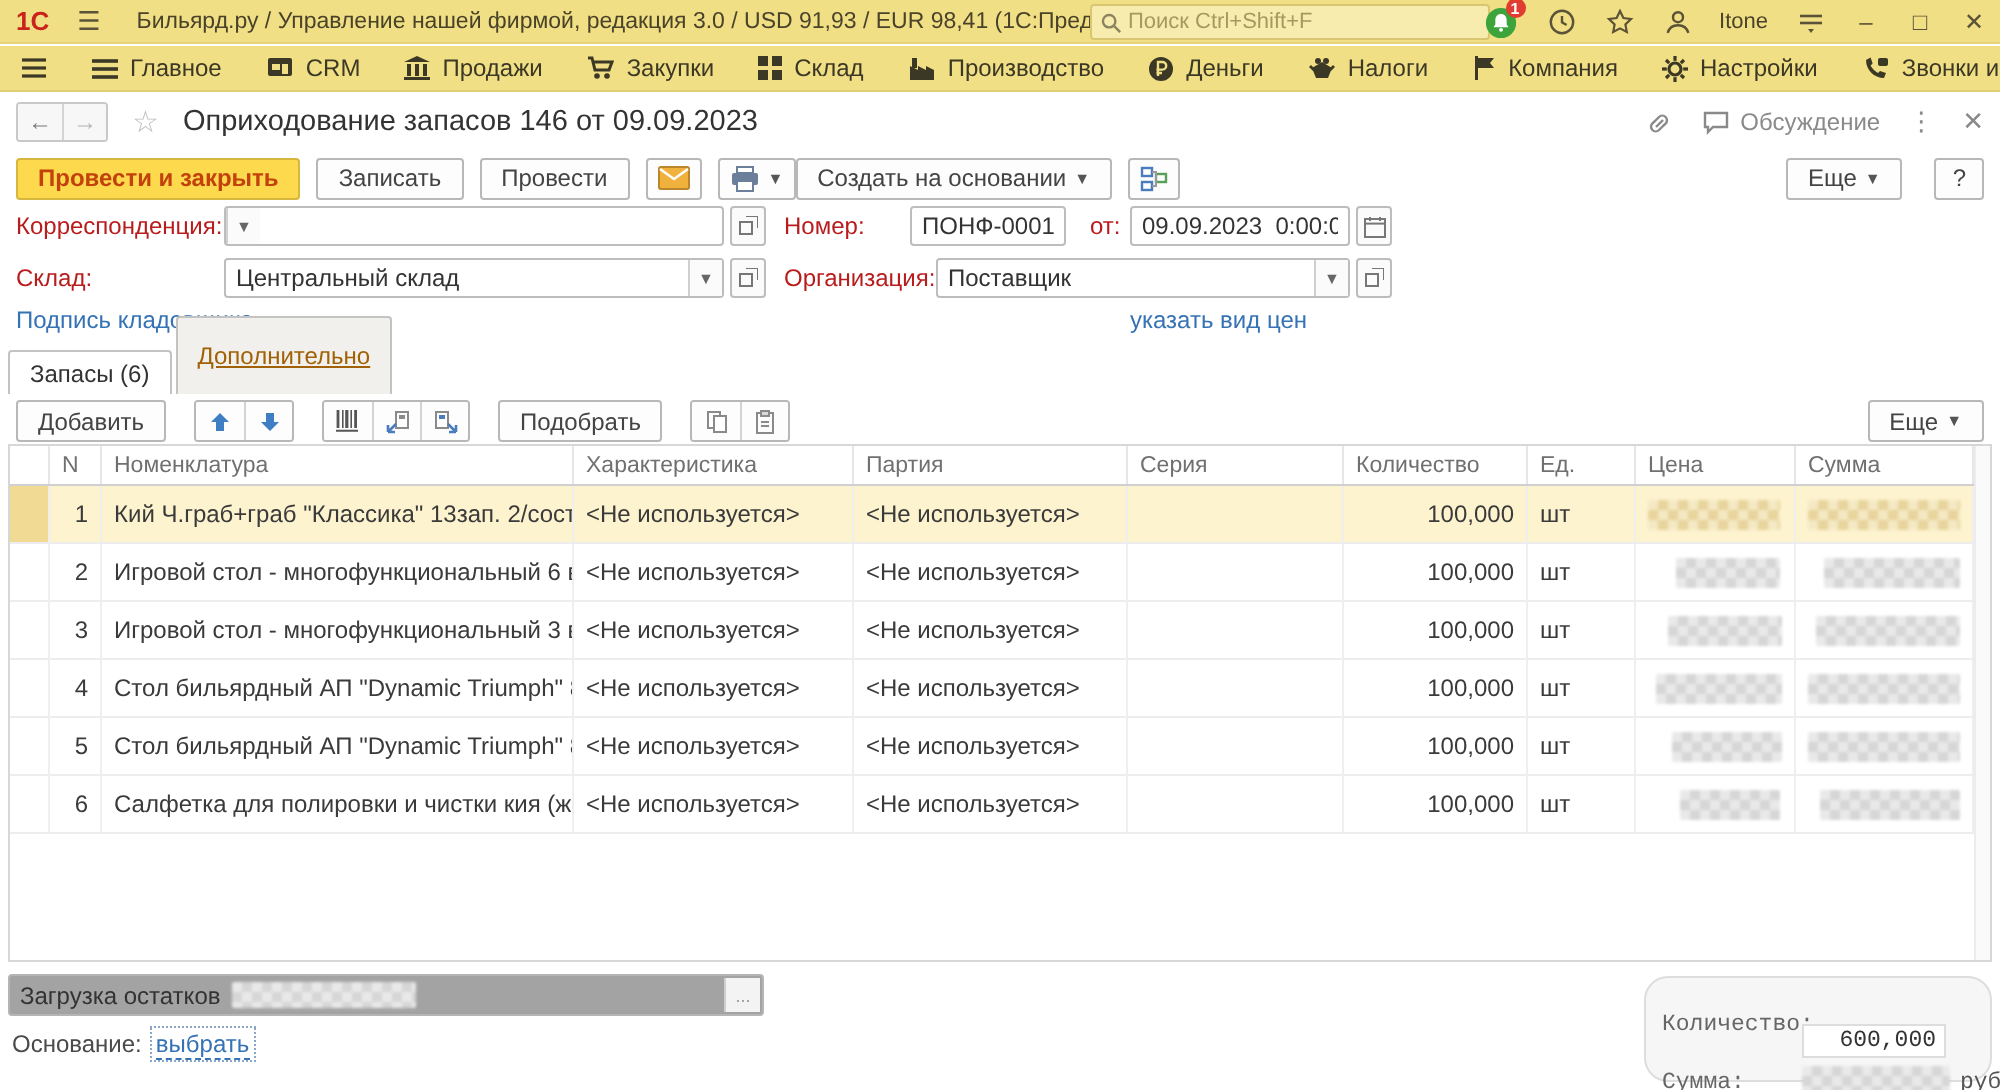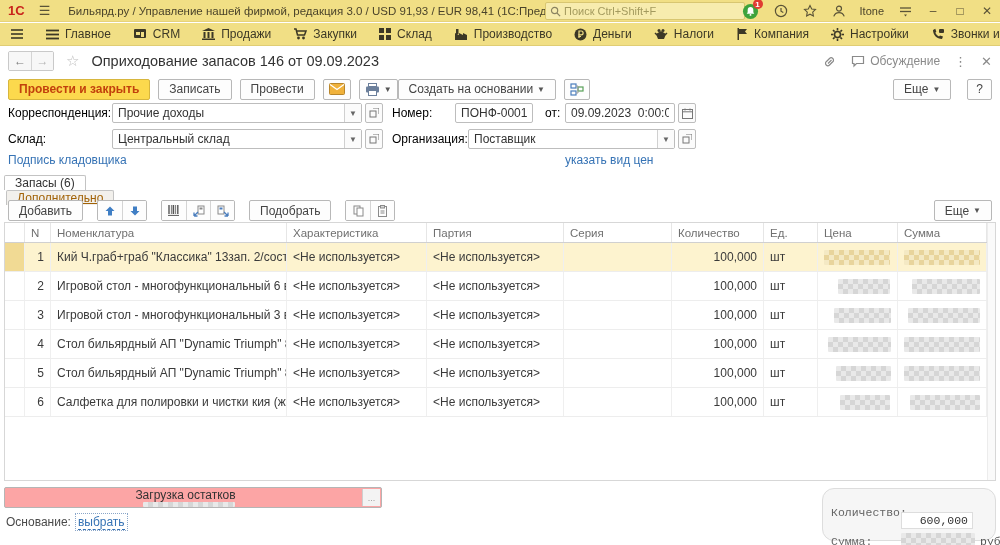--- a/index.html
+++ b/index.html
@@ -48,31 +48,31 @@
   
   .cmdbar{position:absolute;left:0;top:77px;width:1000px;height:24px;display:flex;align-items:center;}
   .btn{height:21px;border:1px solid #b8b8b8;border-radius:2px;background:#fdfdfd;color:#444;font-size:12px;padding:0 10px;display:flex;align-items:center;cursor:pointer;white-space:nowrap;}
   .btn.primary{background:var(--accent-yellow);border-color:#d7b63e;font-weight:bold;color:#c2410c;margin-left:8px;}
   .btn+.btn{margin-left:8px;}
   .icbtn{height:21px;border:1px solid #b8b8b8;border-radius:2px;background:#fdfdfd;display:flex;align-items:center;justify-content:center;padding:0 5px;margin-left:8px;cursor:pointer;}
   .caret{font-size:8px;color:#555;margin-left:4px;}
   .cmd-right{position:absolute;right:8px;display:flex;gap:8px;}
 
   
-  .frm-label{position:absolute;color:#000000;font-size:12px;text-align:center;}
+  .frm-label{position:absolute;color:#b91c1c;font-size:12px;text-align:center;}
   .field{position:absolute;height:20px;border:1px solid #bdbdbd;border-radius:2px;background:#fff;display:flex;align-items:center;}
   .field input{border:none;outline:none;flex:1;font-size:12px;color:#333;padding:0 5px;background:transparent;font-family:"Liberation Sans",sans-serif;min-width:0;}
   .fbtn{width:17px;height:100%;border-left:1px solid #d0d0d0;display:flex;align-items:center;justify-content:center;color:#666;font-size:8px;cursor:pointer;background:#fbfbfb;}
   .sidebtn{position:absolute;width:18px;height:20px;border:1px solid #bdbdbd;border-radius:2px;background:#fbfbfb;display:flex;align-items:center;justify-content:center;cursor:pointer;color:#777;}
   a.lnk{color:var(--link-blue);text-decoration:none;cursor:pointer;font-size:12px;}
   a.dashed{border-bottom:1px dashed var(--link-blue);}
   .focus-dotted{outline:1px dotted #8aa6c9;padding:1px 2px;}
 
   
-  .tabs{position:absolute;left:4px;top:175px;height:22px;display:flex;align-items:flex-start;flex-direction:column;}
+  .tabs{position:absolute;left:4px;top:175px;height:22px;display:flex;align-items:flex-end;}
   .tab{height:22px;padding:0 10px;display:flex;align-items:center;font-size:12px;border:1px solid #c3c3c3;border-bottom:none;border-radius:2px 2px 0 0;cursor:pointer;}
   .tab.active{background:#fff;color:#333;position:relative;z-index:2;}
   .tab.inactive{background:#f2f0ec;color:#a16207;margin-left:2px;height:39px;text-decoration:underline;}
 
   
   .ttb{position:absolute;left:4px;top:199px;width:992px;height:23px;display:flex;align-items:center;}
   .tgroup{display:flex;border:1px solid #b8b8b8;border-radius:2px;overflow:hidden;margin-left:14px;}
   .tgbtn{width:24px;height:19px;display:flex;align-items:center;justify-content:center;background:#fdfdfd;cursor:pointer;}
   .tgbtn+.tgbtn{border-left:1px solid #d4d4d4;}
   .ttb-right{position:absolute;right:4px;}
@@ -88,21 +88,21 @@
   .trow .c.num,.g-head .c.num{justify-content:flex-end;}
   .muted{color:#9a9a9a;}
   .trow.sel{background:var(--selection-bg);}
   .trow.sel .c.marker{background:#f1da94;}
   .censor{display:inline-block;height:15px;border-radius:1px;
     background:repeating-conic-gradient(#d6d6d6 0% 25%, #e9e9e9 25% 50%) 0 0 / 10px 10px;
     filter:blur(.7px);}
   .sel .censor{background:repeating-conic-gradient(#e8d49c 0% 25%, #f4e9c4 25% 50%) 0 0 / 10px 10px;}
 
   
-  .foot-input{position:absolute;left:4px;top:487px;width:378px;height:21px;border:1px solid #b5b5b5;border-radius:2px;display:flex;align-items:center;padding:0 20px 0 5px;background:#fca5a5;flex-direction:column;}
+  .foot-input{position:absolute;left:4px;top:487px;width:378px;height:21px;border:1px solid #b5b5b5;border-radius:2px;display:flex;align-items:center;padding:0 20px 0 5px;background:#a3a3a3;}
   .foot-input .txt{font-size:12px;color:#333;white-space:nowrap;}
   .foot-btn{position:absolute;right:1px;top:1px;bottom:1px;width:18px;background:#f3f3f3;border-left:1px solid #cfcfcf;color:#9a9a9a;font-size:9px;display:flex;align-items:center;justify-content:center;cursor:pointer;}
   .basis{position:absolute;left:6px;top:514px;font-size:12px;color:#4a4a4a;display:flex;align-items:center;gap:5px;}
   .totals{position:absolute;left:822px;top:488px;width:174px;height:53px;background:#f6f6f6;border:1px solid #ddd;border-radius:12px;padding:6px 8px;display:grid;grid-template-rows:1fr 1fr;row-gap:4px;font-family:Liberation Mono, monospace;}
   .t-row{display:flex;align-items:center;}
   .t-lab{width:70px;color:#666;font-size:11.5px;}
   .t-val{width:72px;height:17px;background:#fff;border:1px solid #ddd;font-size:11.5px;color:#333;display:flex;align-items:center;justify-content:flex-end;padding:0 4px;margin-top:17px;}
   .t-unit{margin-left:5px;color:#555;font-size:11.5px;}
   svg{display:block;}
 </style>
@@ -352,21 +352,20 @@
       <button class="btn">
         <span>Еще</span>
         <span class="caret">▼</span>
       </button>
       <button class="btn" style="padding:0 8px;">?</button>
     </div>
   </div>
 
   <span class="frm-label" style="left:8px;top:106px;">Корреспонденция:</span>
   <div class="field" style="left:112px;top:103px;width:250px;">
-    <input value="Прочие доходы" style="">
     <span class="fbtn">▼</span>
   </div>
   <span class="sidebtn" style="left:365px;top:103px;">
     <svg width="10" height="10" viewBox="0 0 10 10">
         <rect x="1" y="3" width="6" height="6" fill="none" stroke="#777"></rect>
         <path d="M4 0h6v6" fill="none" stroke="#777"></path>
       </svg>
   </span>
   <span class="frm-label" style="left:392px;top:106px;">Номер:</span>
   <div class="field" style="left:455px;top:103px;width:78px;">

